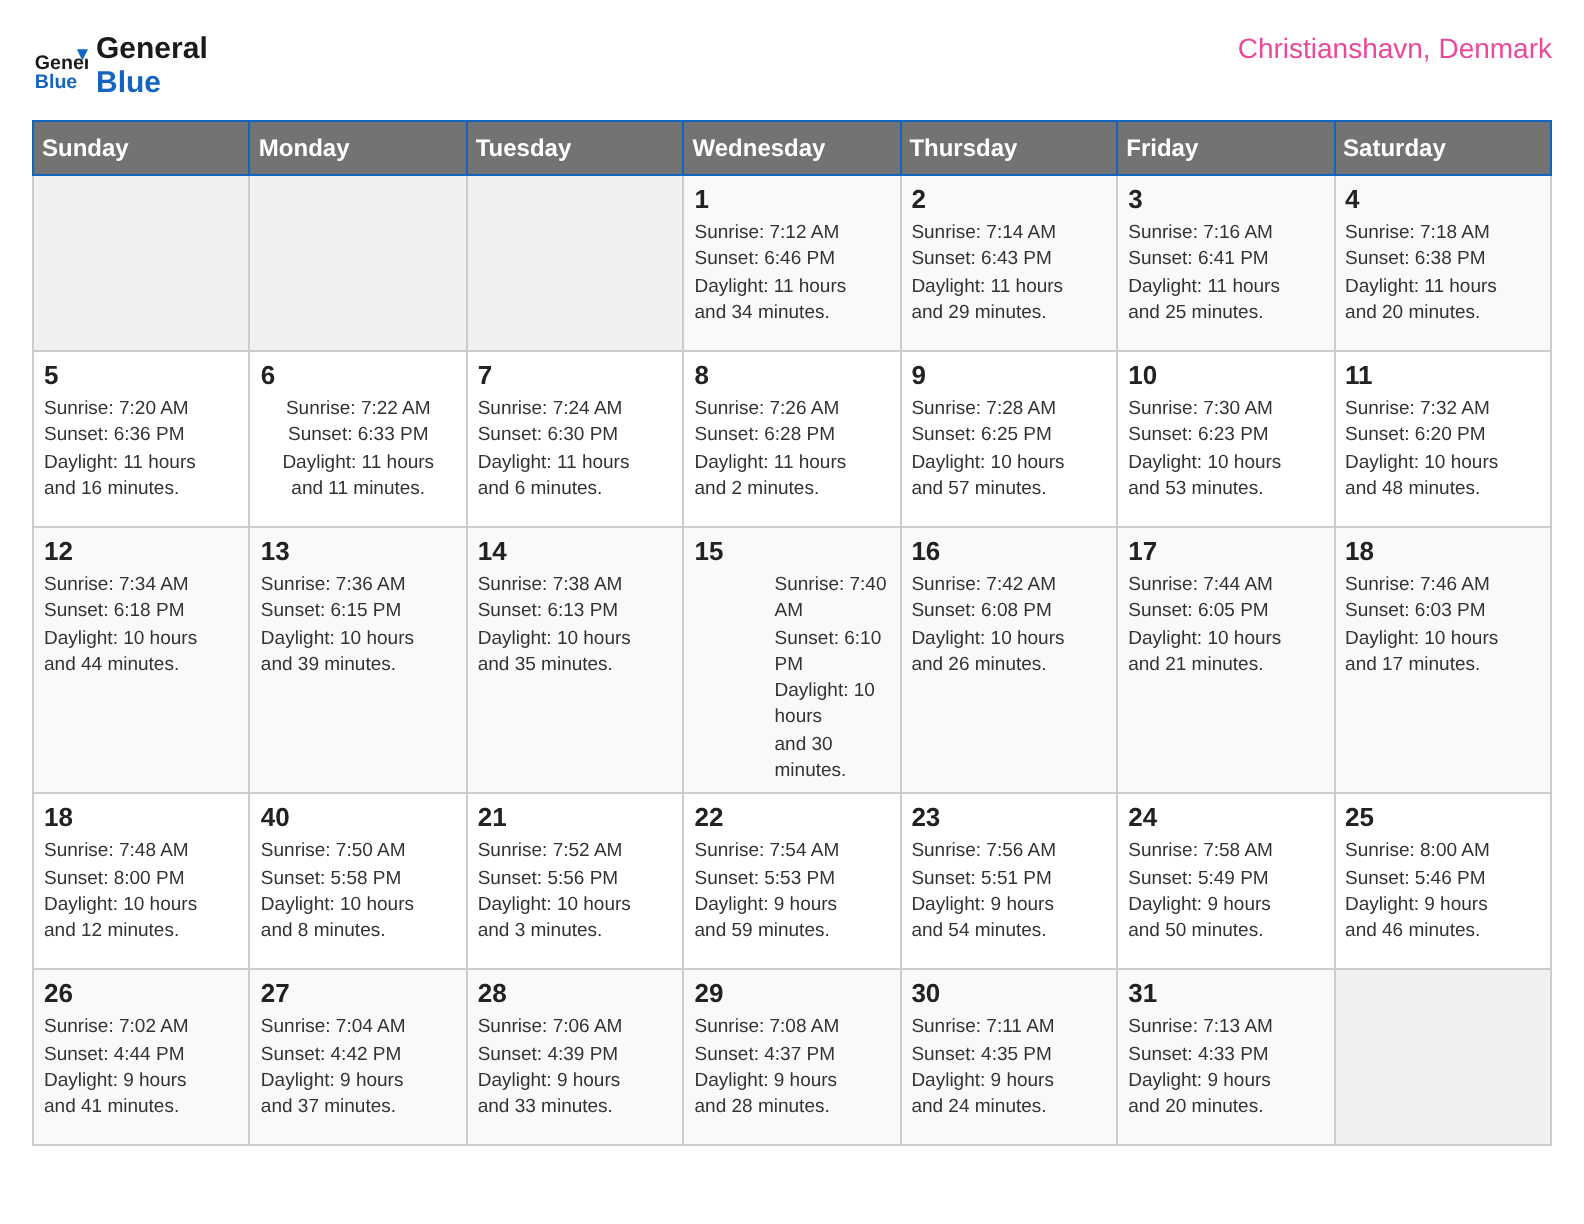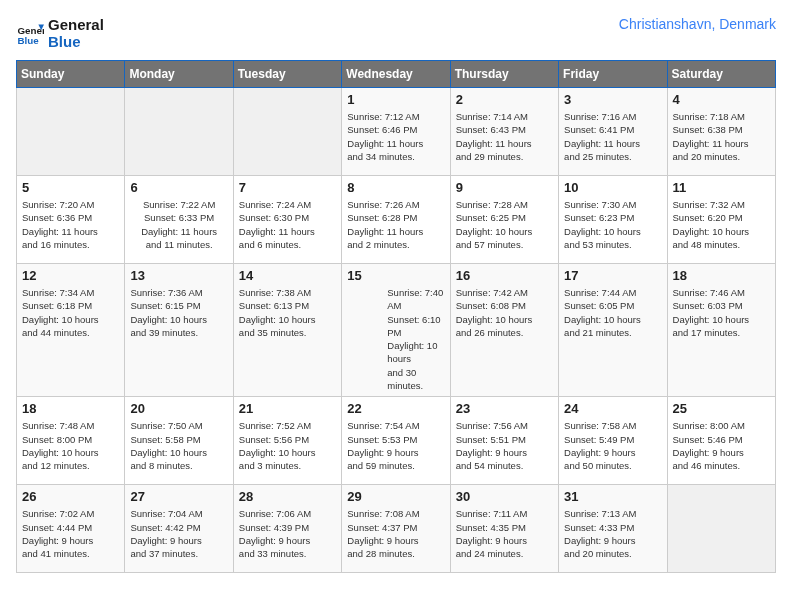--- a/index.html
+++ b/index.html
@@ -28,21 +28,21 @@
     .title-block {
       text-align: right;
     }
     .month-title {
       font-size: 32px;
       font-weight: normal;
       color: #1a1a1a;
     }
     .location {
       font-size: 14px;
-      color: #3b82f6;
+      color: #ec4899;
     }
     table {
       width: 100%;
       border-collapse: collapse;
       table-layout: fixed;
     }
     th {
       background-color: #737373;
       color: #fff;
       font-size: 12px;
@@ -251,21 +251,21 @@
       </tr>
       <tr>
         <td>
           <span class="day-num">18</span>
           <div class="day-info" style="white-space: pre-line;">Sunrise: 7:48 AM
 Sunset: 8:00 PM
 Daylight: 10 hours
 and 12 minutes.</div>
         </td>
         <td>
-          <span class="day-num">20</span>
+          <span class="day-num">40</span>
           <div class="day-info" style="white-space: pre-line;">Sunrise: 7:50 AM
 Sunset: 5:58 PM
 Daylight: 10 hours
 and 8 minutes.</div>
         </td>
         <td>
           <span class="day-num">21</span>
           <div class="day-info" style="white-space: pre-line;">Sunrise: 7:52 AM
 Sunset: 5:56 PM
 Daylight: 10 hours

